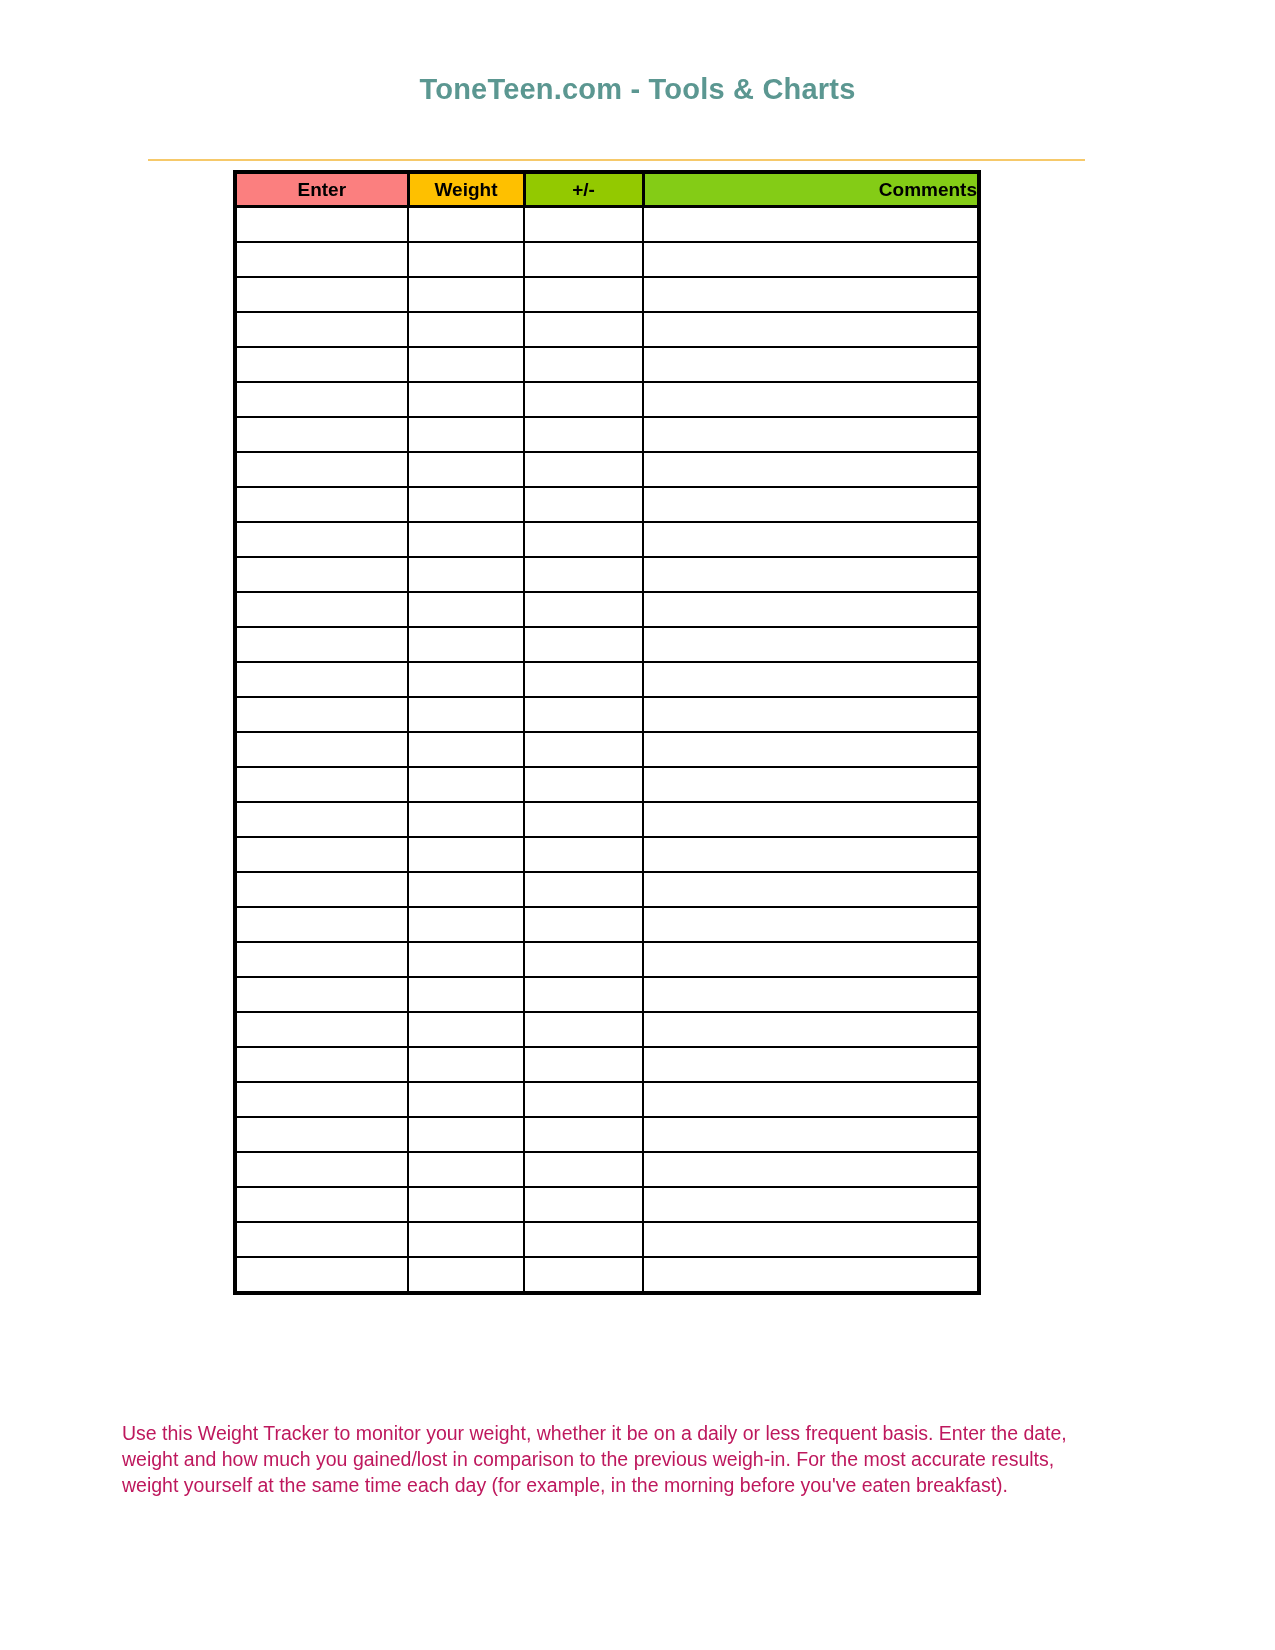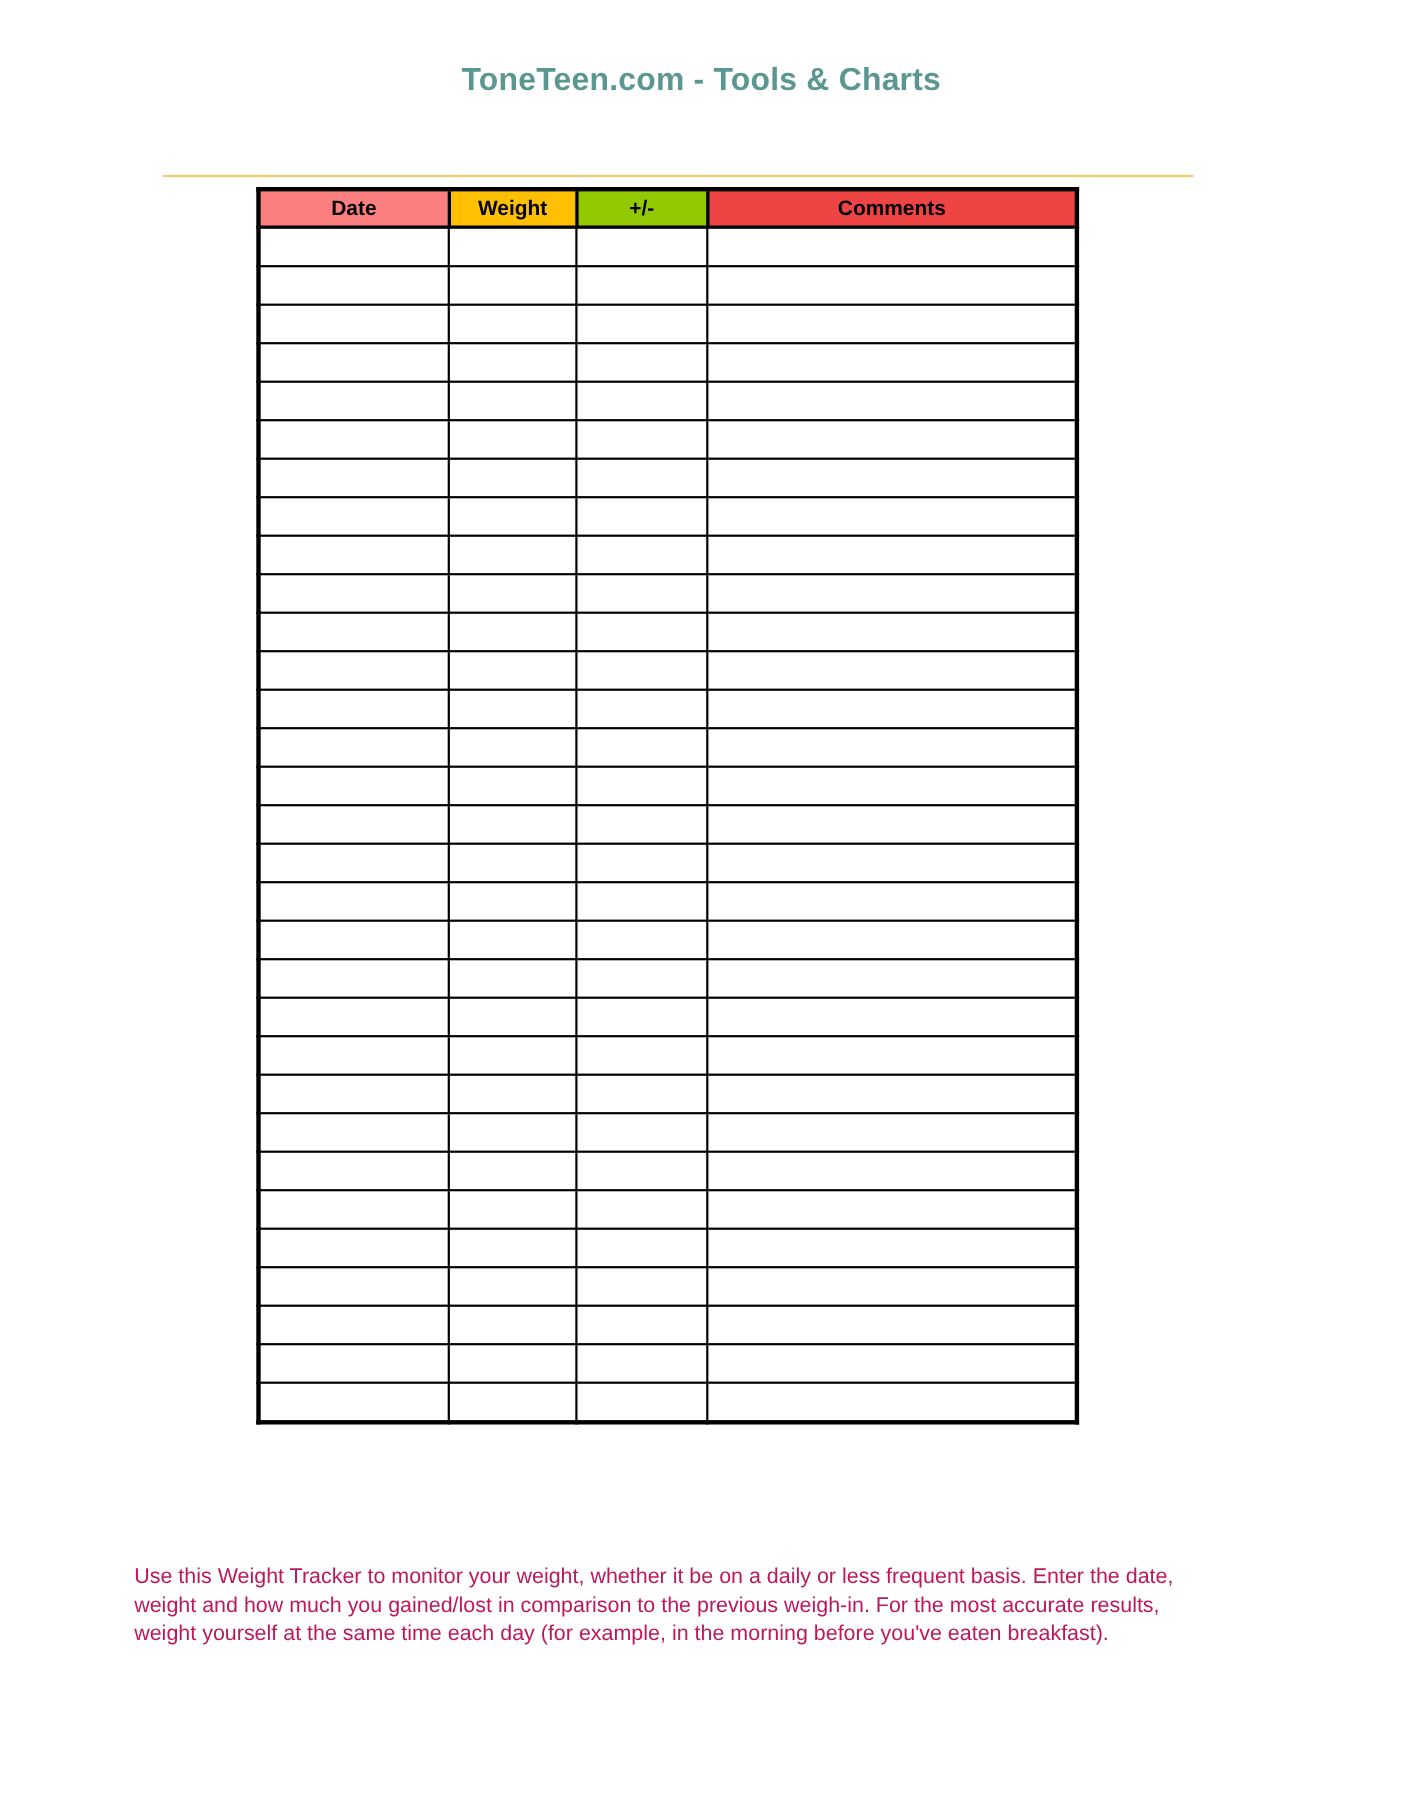--- a/index.html
+++ b/index.html
@@ -29,21 +29,21 @@
     text-align: center;
     padding-top: 58px;
   }
   .brand-line {
     font-family: "Liberation Sans", sans-serif;
     font-size: 29px;
     font-weight: bold;
     color: #5b9791;
     letter-spacing: 0.2px;
     line-height: 1.05;
-    margin: 0;
+    margin: 16px;
   }
   .doc-title {
     font-family: "Liberation Sans", sans-serif;
     font-size: 51px;
     font-weight: bold;
     color: #2d6295;
     letter-spacing: 0.5px;
     line-height: 1.12;
     margin: 2px 0 0 0;
   }
@@ -83,21 +83,21 @@
     font-size: 19px;
     font-weight: bold;
     color: #000000;
     text-align: center;
     vertical-align: middle;
     padding: 0;
   }
   table.tracker th.h-date    { background: #fb7f7f; }
   table.tracker th.h-weight  { background: #fec000; }
   table.tracker th.h-delta   { background: #93c900; }
-  table.tracker th.h-comment { background: #ef4444; }
+  table.tracker th.h-comment { background: #84cc16; text-align: right; }
 
   table.tracker td {
     height: 33px;
     border: 2px solid #000000;
     background: #ffffff;
     padding: 0;
     font-size: 16px;
     vertical-align: middle;
   }
 
@@ -129,21 +129,21 @@
   <div class="table-wrap">
     <table class="tracker">
       <colgroup>
         <col class="c-date">
         <col class="c-weight">
         <col class="c-delta">
         <col class="c-comment">
       </colgroup>
       <thead>
         <tr>
-          <th class="h-date">Date</th>
+          <th class="h-date">Enter</th>
           <th class="h-weight">Weight</th>
           <th class="h-delta">+/-</th>
           <th class="h-comment">Comments</th>
         </tr>
       </thead>
       <tbody id="tracker-body">
           <tr>
             <td></td>
             <td></td>
             <td></td>

